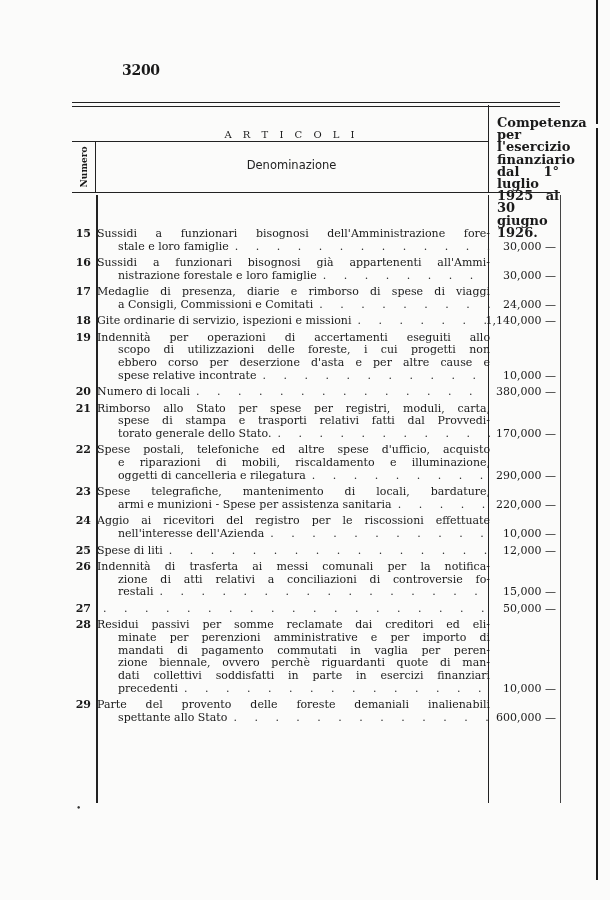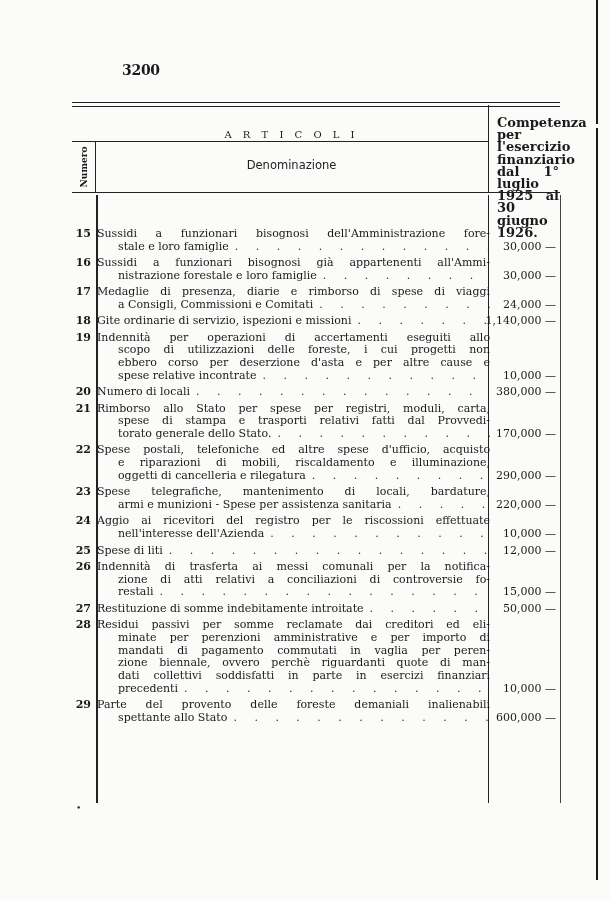--- a/index.html
+++ b/index.html
@@ -253,21 +253,20 @@
             <span class="leader">. . . . . . . . . . . . . . . . . . . . . . . . . . . . . .</span>
           </span>
         </span>
       </div>
       <div class="amt">15,000 —</div>
     </div>
     <div class="row">
       <div class="num">27</div>
       <div class="desc">
         <span class="single">
-          <span>Restituzione di somme indebitamente introitate</span>
           <span class="leader">. . . . . . . . . . . . . . . . . . . . . . . . . . . . . .</span>
         </span>
       </div>
       <div class="amt">50,000 —</div>
     </div>
     <div class="row">
       <div class="num">28</div>
       <div class="desc">
         <span class="first">Residui passivi per somme reclamate dai creditori ed eli-</span>
         <span class="cont">

